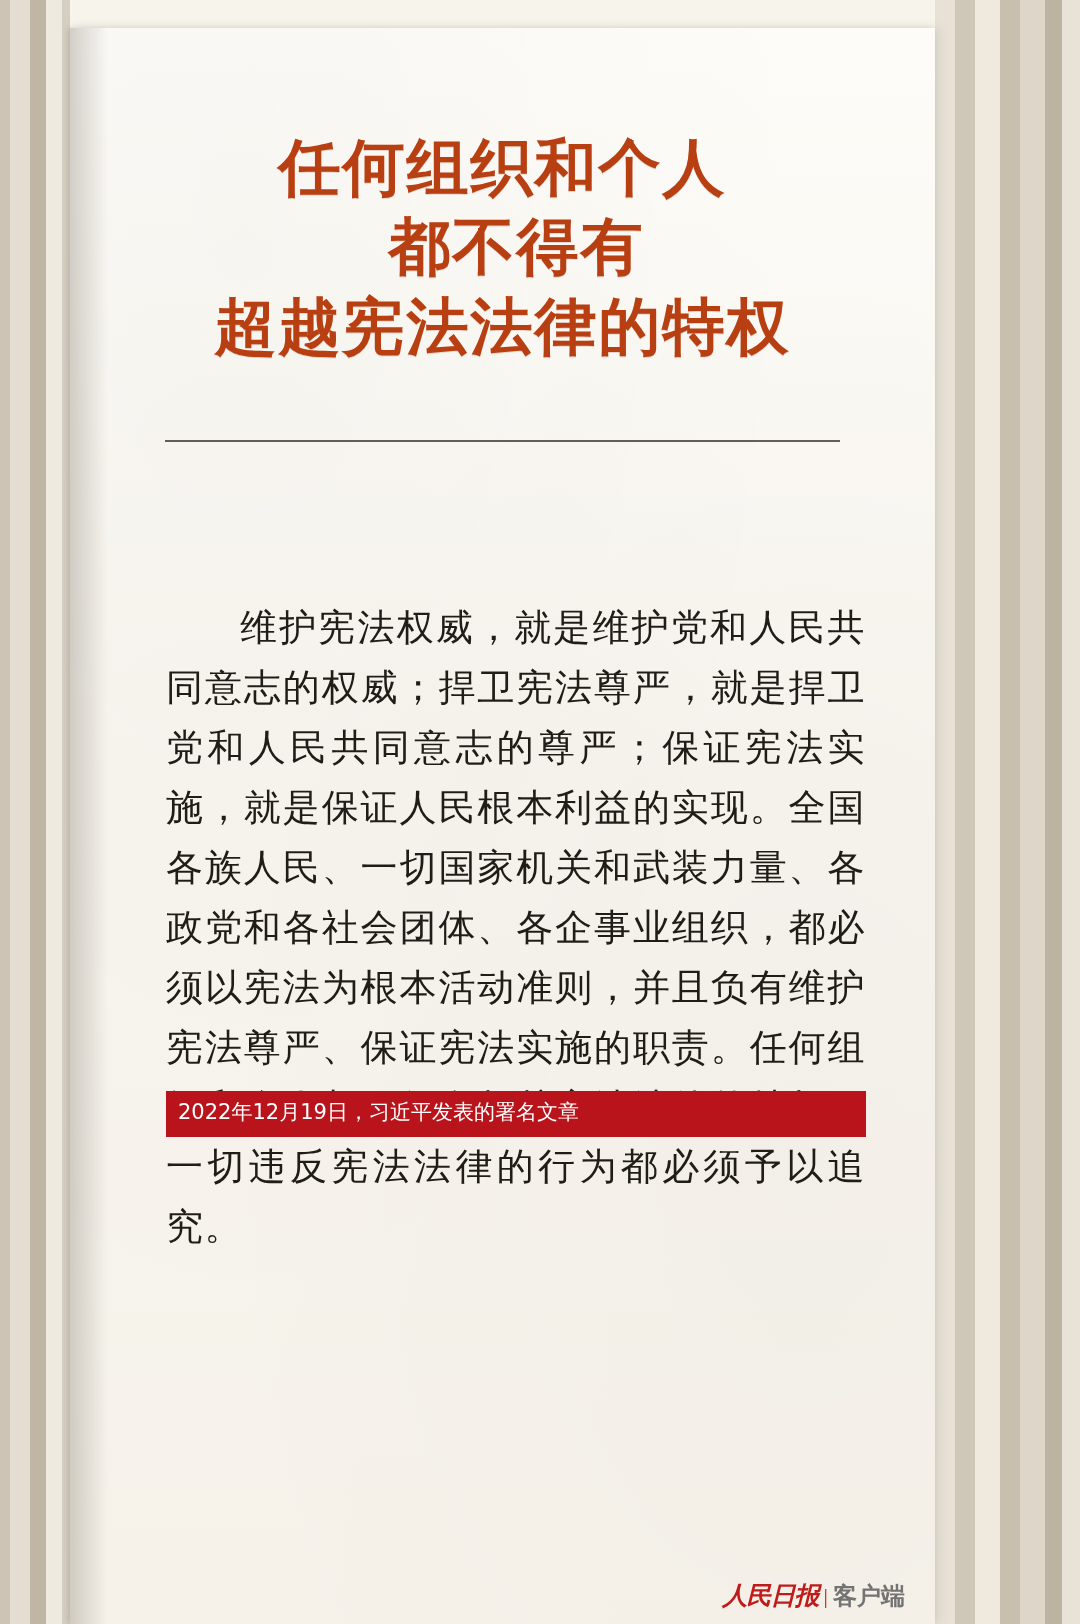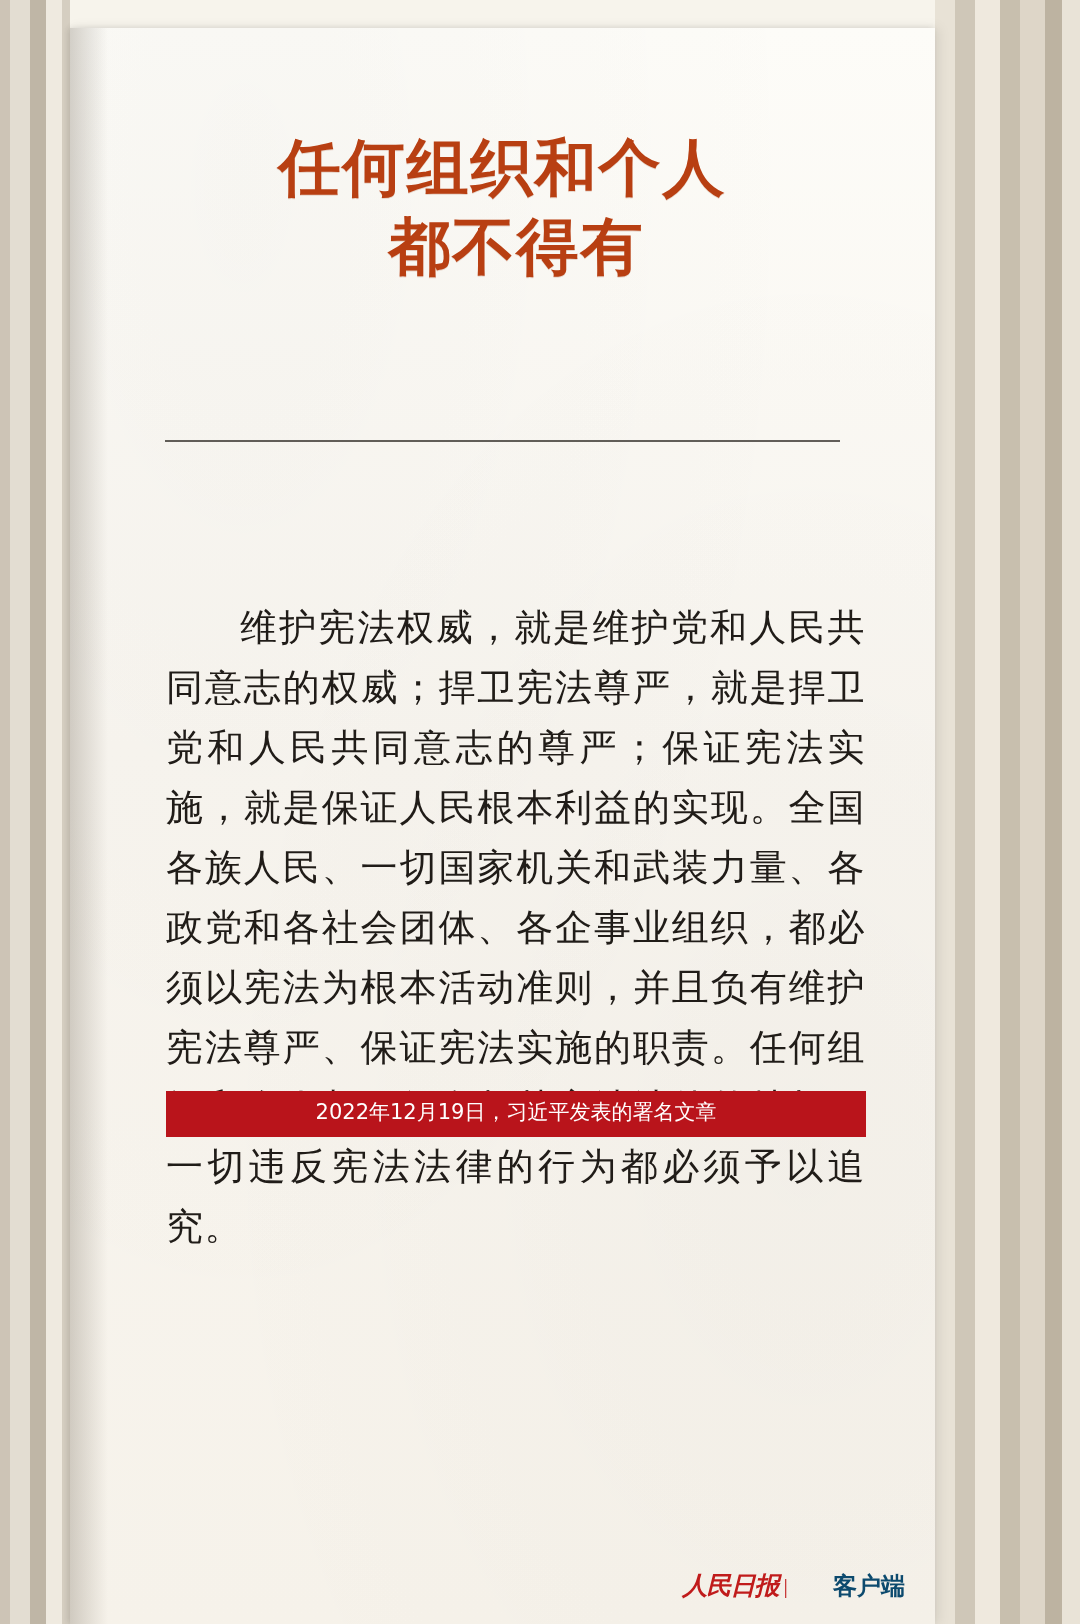--- a/index.html
+++ b/index.html
@@ -115,65 +115,65 @@
     top: 1063px;
     width: 700px;
     background: #b9141b;
     color: #ffffff;
     padding: 6px 12px 10px 12px;
     box-sizing: border-box;
     font-family: "DejaVu Sans", "Liberation Sans", sans-serif;
     font-size: 21px;
     line-height: 1.45;
   }
-  .source-banner .line1 { text-align: center; }
+  .source-banner .line1 { text-align: left; }
   .source-banner .line2 { text-align: center; white-space: nowrap; font-size: 21px;}
 
   
   .footer-logo {
     position: absolute;
     right: 30px;
-    bottom: 22px;
+    bottom: 12px;
     display: flex;
     align-items: center;
     gap: 4px;
   }
   .logo-rmrb {
     color: #c01b1b;
     font-family: "DejaVu Serif", "Liberation Serif", serif;
     font-weight: bold;
     font-size: 25px;
     letter-spacing: -1px;
     font-style: italic;
   }
   .logo-sep {
     color: #c01b1b;
     font-size: 22px;
     margin: 0 1px;
   }
   .logo-app {
-    color: #0c4a6e;
+    color: #737373;
     font-family: "DejaVu Sans", "Liberation Sans", sans-serif;
     font-weight: bold;
     font-size: 24px;
     letter-spacing: 0px;
-    margin-left: 40px;
   }
 </style>
 </head>
 <body>
 
 <div class="poster">
 
   <div class="page">
     <div class="page-texture"></div>
 
     <div class="headline">
       <div class="l1">任何组织和个人</div>
       <div class="l2">都不得有</div>
+      <div class="l3">超越宪法法律的特权</div>
     </div>
 
     <div class="rule"></div>
 
     <div class="body-text">维护宪法权威，就是维护党和人民共同意志的权威；捍卫宪法尊严，就是捍卫党和人民共同意志的尊严；保证宪法实施，就是保证人民根本利益的实现。全国各族人民、一切国家机关和武装力量、各政党和各社会团体、各企事业组织，都必须以宪法为根本活动准则，并且负有维护宪法尊严、保证宪法实施的职责。任何组织和个人都不得有超越宪法法律的特权，一切违反宪法法律的行为都必须予以追究。</div>
 
     <div class="source-banner">
       <div class="line1">2022年12月19日，习近平发表的署名文章</div>
     </div>
 

